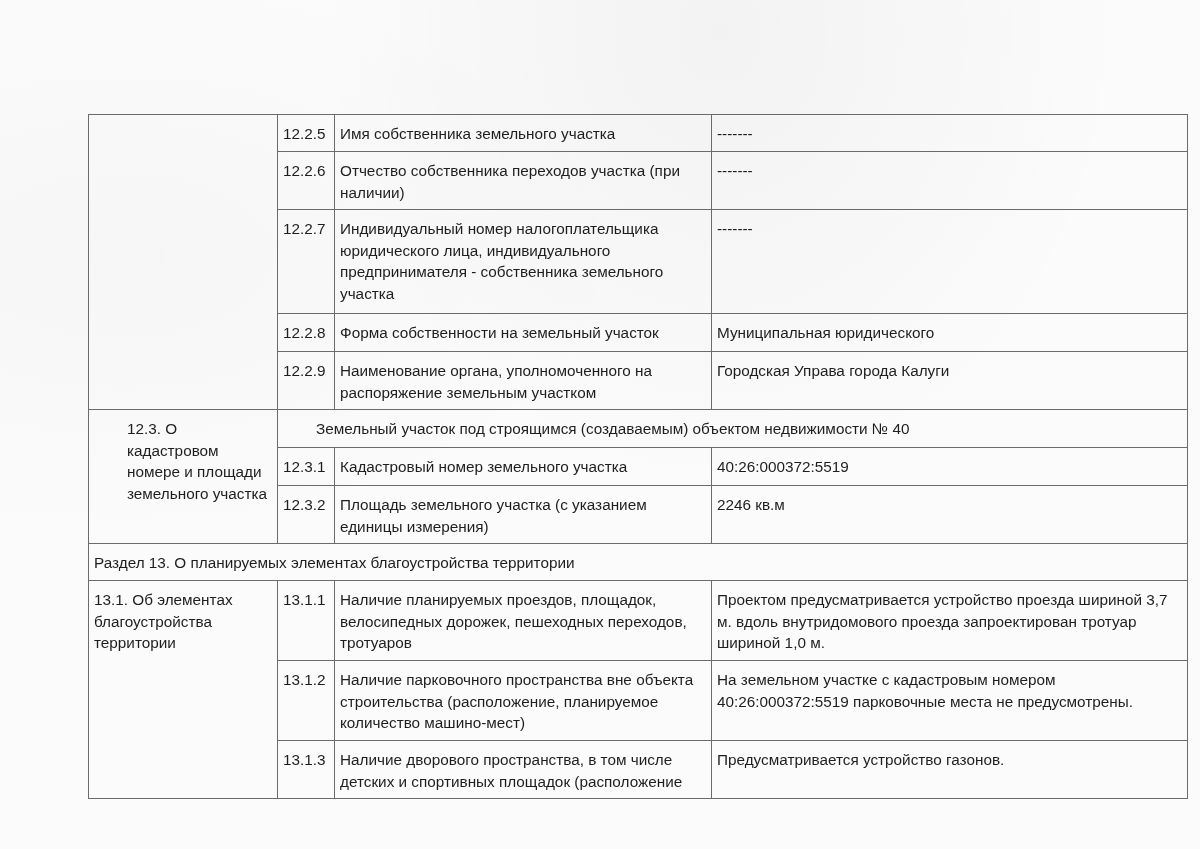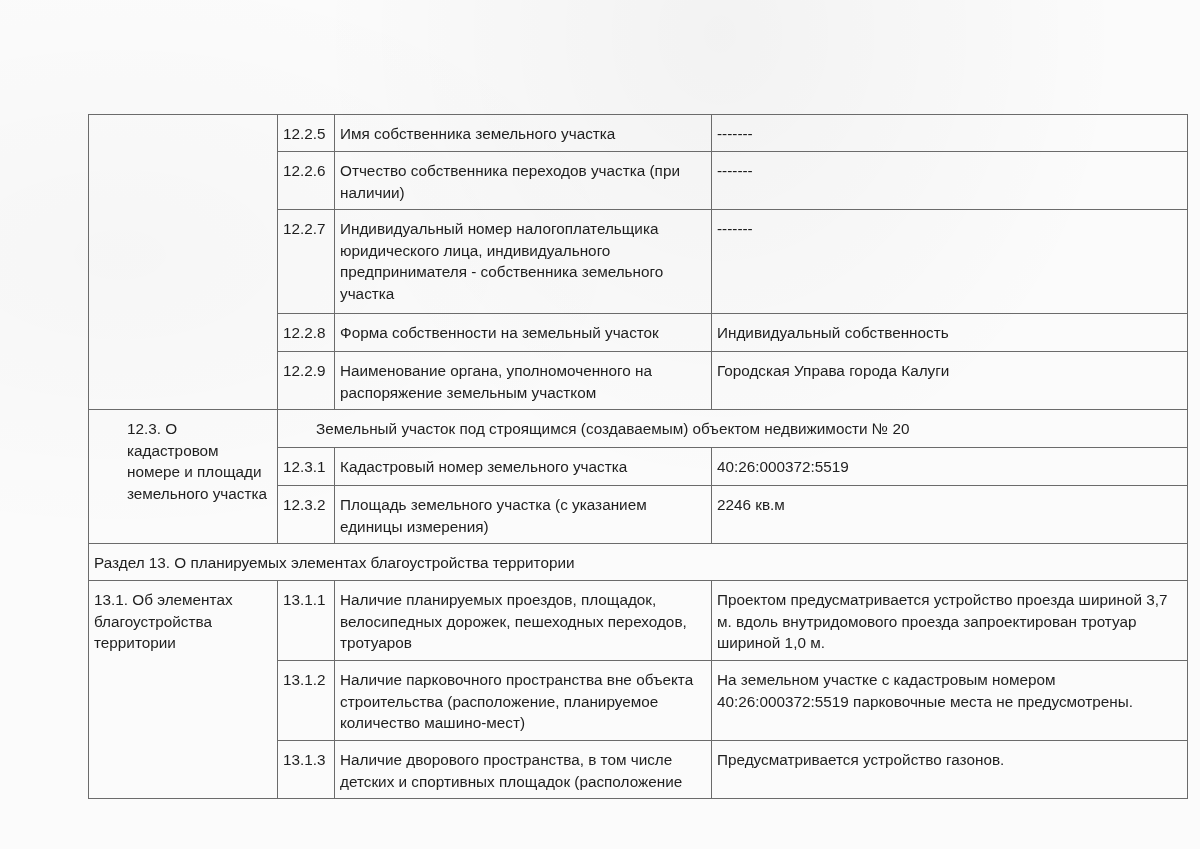--- a/index.html
+++ b/index.html
@@ -88,31 +88,31 @@
       <td>-------</td>
     </tr>
     <tr class="r-1227">
       <td class="num">12.2.7</td>
       <td>Индивидуальный номер налогоплательщика юридического лица, индивидуального предпринимателя - собственника земельного участка</td>
       <td class="value-middle">-------</td>
     </tr>
     <tr class="r-1228">
       <td class="num">12.2.8</td>
       <td>Форма собственности на земельный участок</td>
-      <td>Индивидуальный собственность</td>
+      <td>Муниципальная юридического</td>
     </tr>
     <tr class="r-1229">
       <td class="num">12.2.9</td>
       <td>Наименование органа, уполномоченного на распоряжение земельным участком</td>
       <td>Городская Управа города Калуги</td>
     </tr>
 
     <tr class="r-123h">
       <td rowspan="3">12.3. О кадастровом номере и площади земельного участка</td>
-      <td colspan="3">Земельный участок под строящимся (создаваемым) объектом недвижимости № 20</td>
+      <td colspan="3">Земельный участок под строящимся (создаваемым) объектом недвижимости № 40</td>
     </tr>
     <tr class="r-1231">
       <td class="num">12.3.1</td>
       <td>Кадастровый номер земельного участка</td>
       <td>40:26:000372:5519</td>
     </tr>
     <tr class="r-1232">
       <td class="num">12.3.2</td>
       <td>Площадь земельного участка (с указанием единицы измерения)</td>
       <td>2246 кв.м</td>

